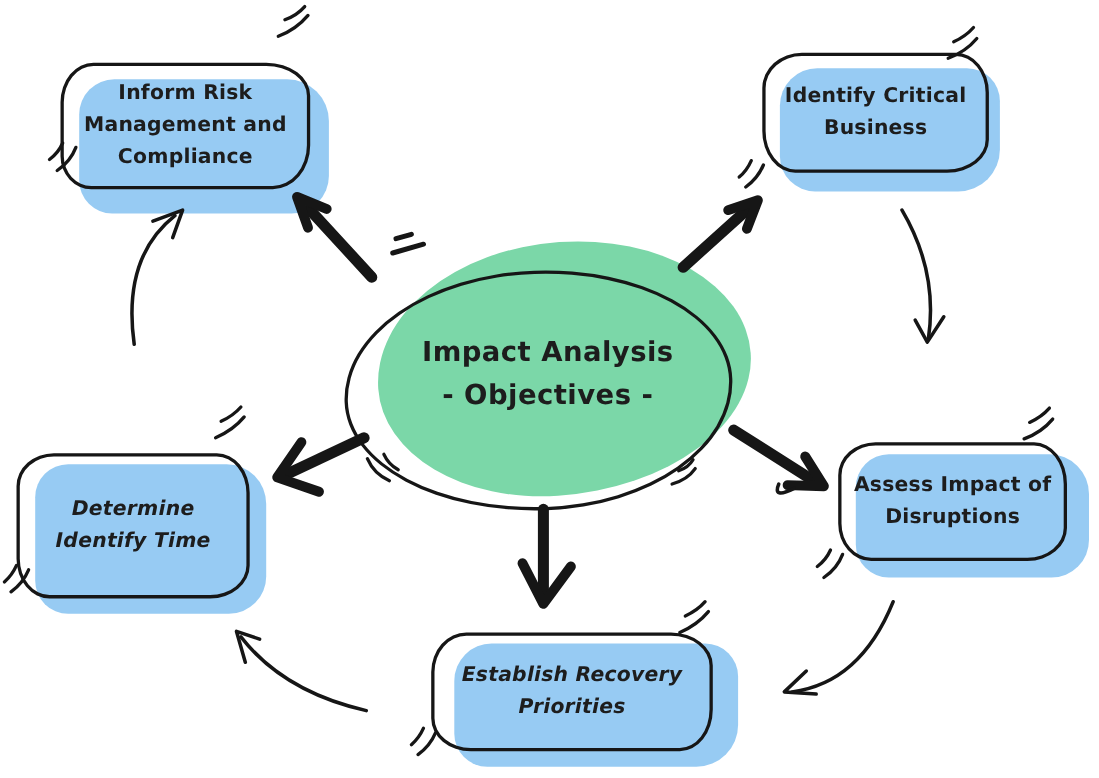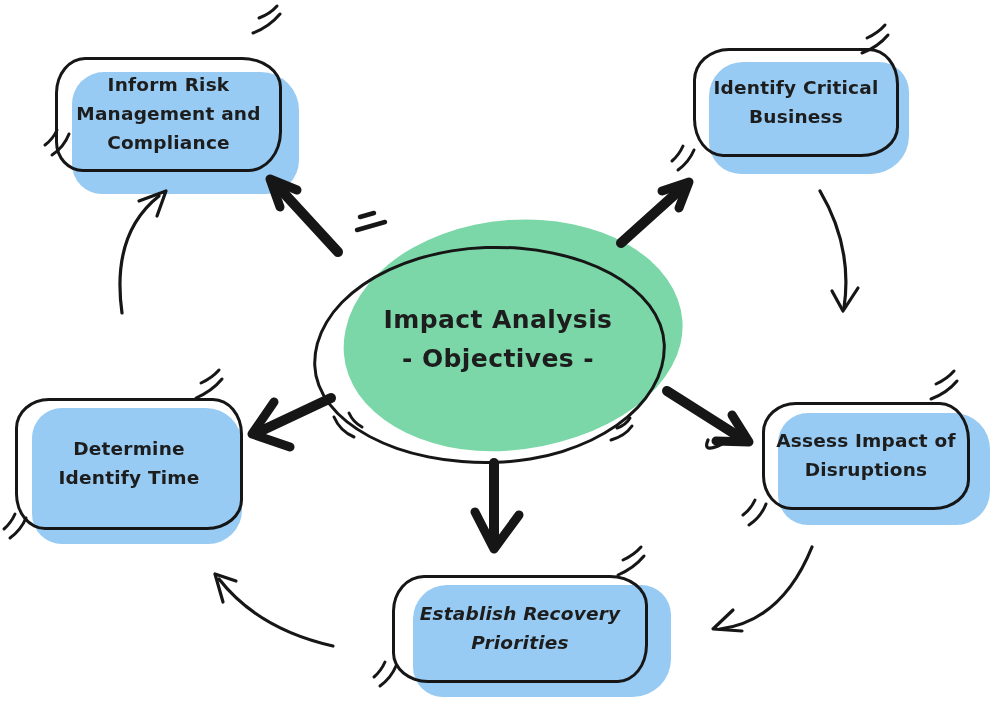--- a/index.html
+++ b/index.html
@@ -188,21 +188,21 @@
 
   <div class="node" style="left:392px;top:575px;width:256px;height:108px;font-style:italic;">
     <div class="fill" style="left:21px;top:10px;width:258px;height:112px;border-radius:34px 30px 38px 30px;"></div>
     <div class="outline" style="border-radius:32px 38px 30px 36px / 36px 30px 38px 30px;"></div>
     <div class="label">
       <span>Establish Recovery</span>
       <span>Priorities</span>
     </div>
   </div>
 
-  <div class="node" style="left:15px;top:398px;width:228px;height:132px;">
+  <div class="node" style="left:15px;top:412px;width:212px;height:132px;font-style:italic;">
     <div class="fill" style="left:17px;top:10px;width:210px;height:136px;border-radius:30px 36px 34px 30px;"></div>
     <div class="outline" style="border-radius:34px 30px 36px 30px / 30px 36px 30px 36px;"></div>
     <div class="label">
       <span>Determine</span>
       <span>Identify Time</span>
     </div>
   </div>
 
 </div>
 

